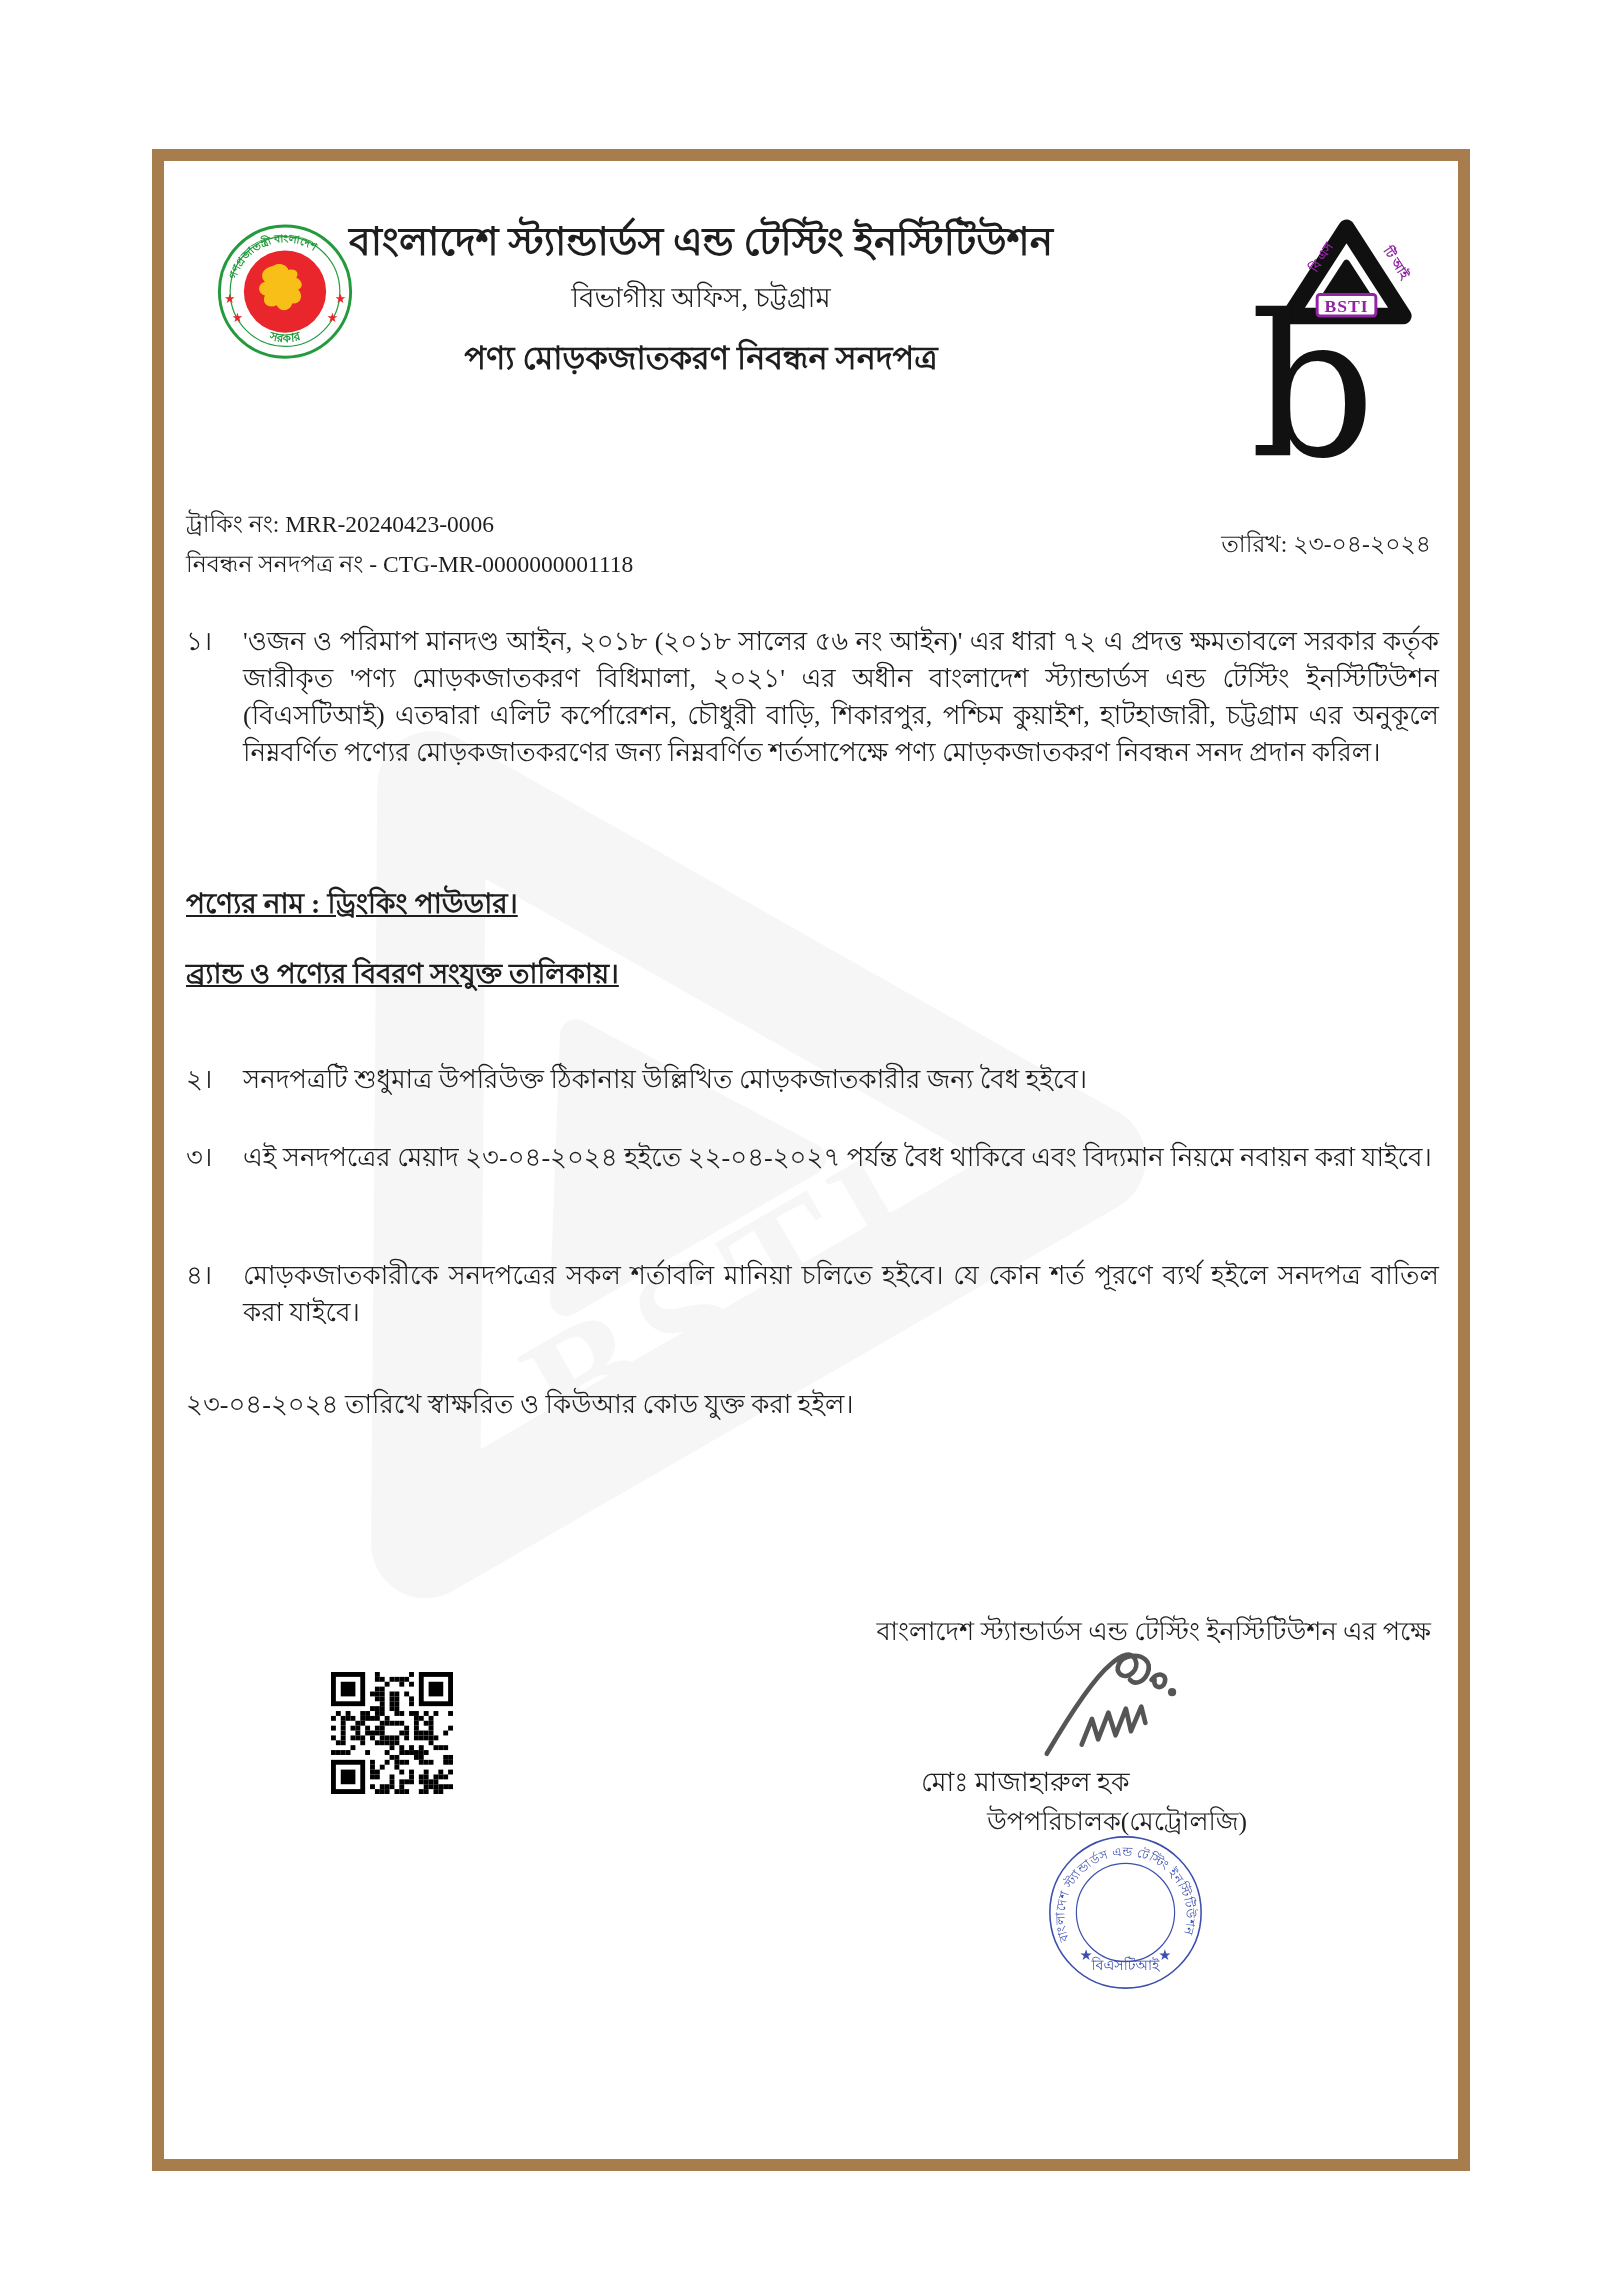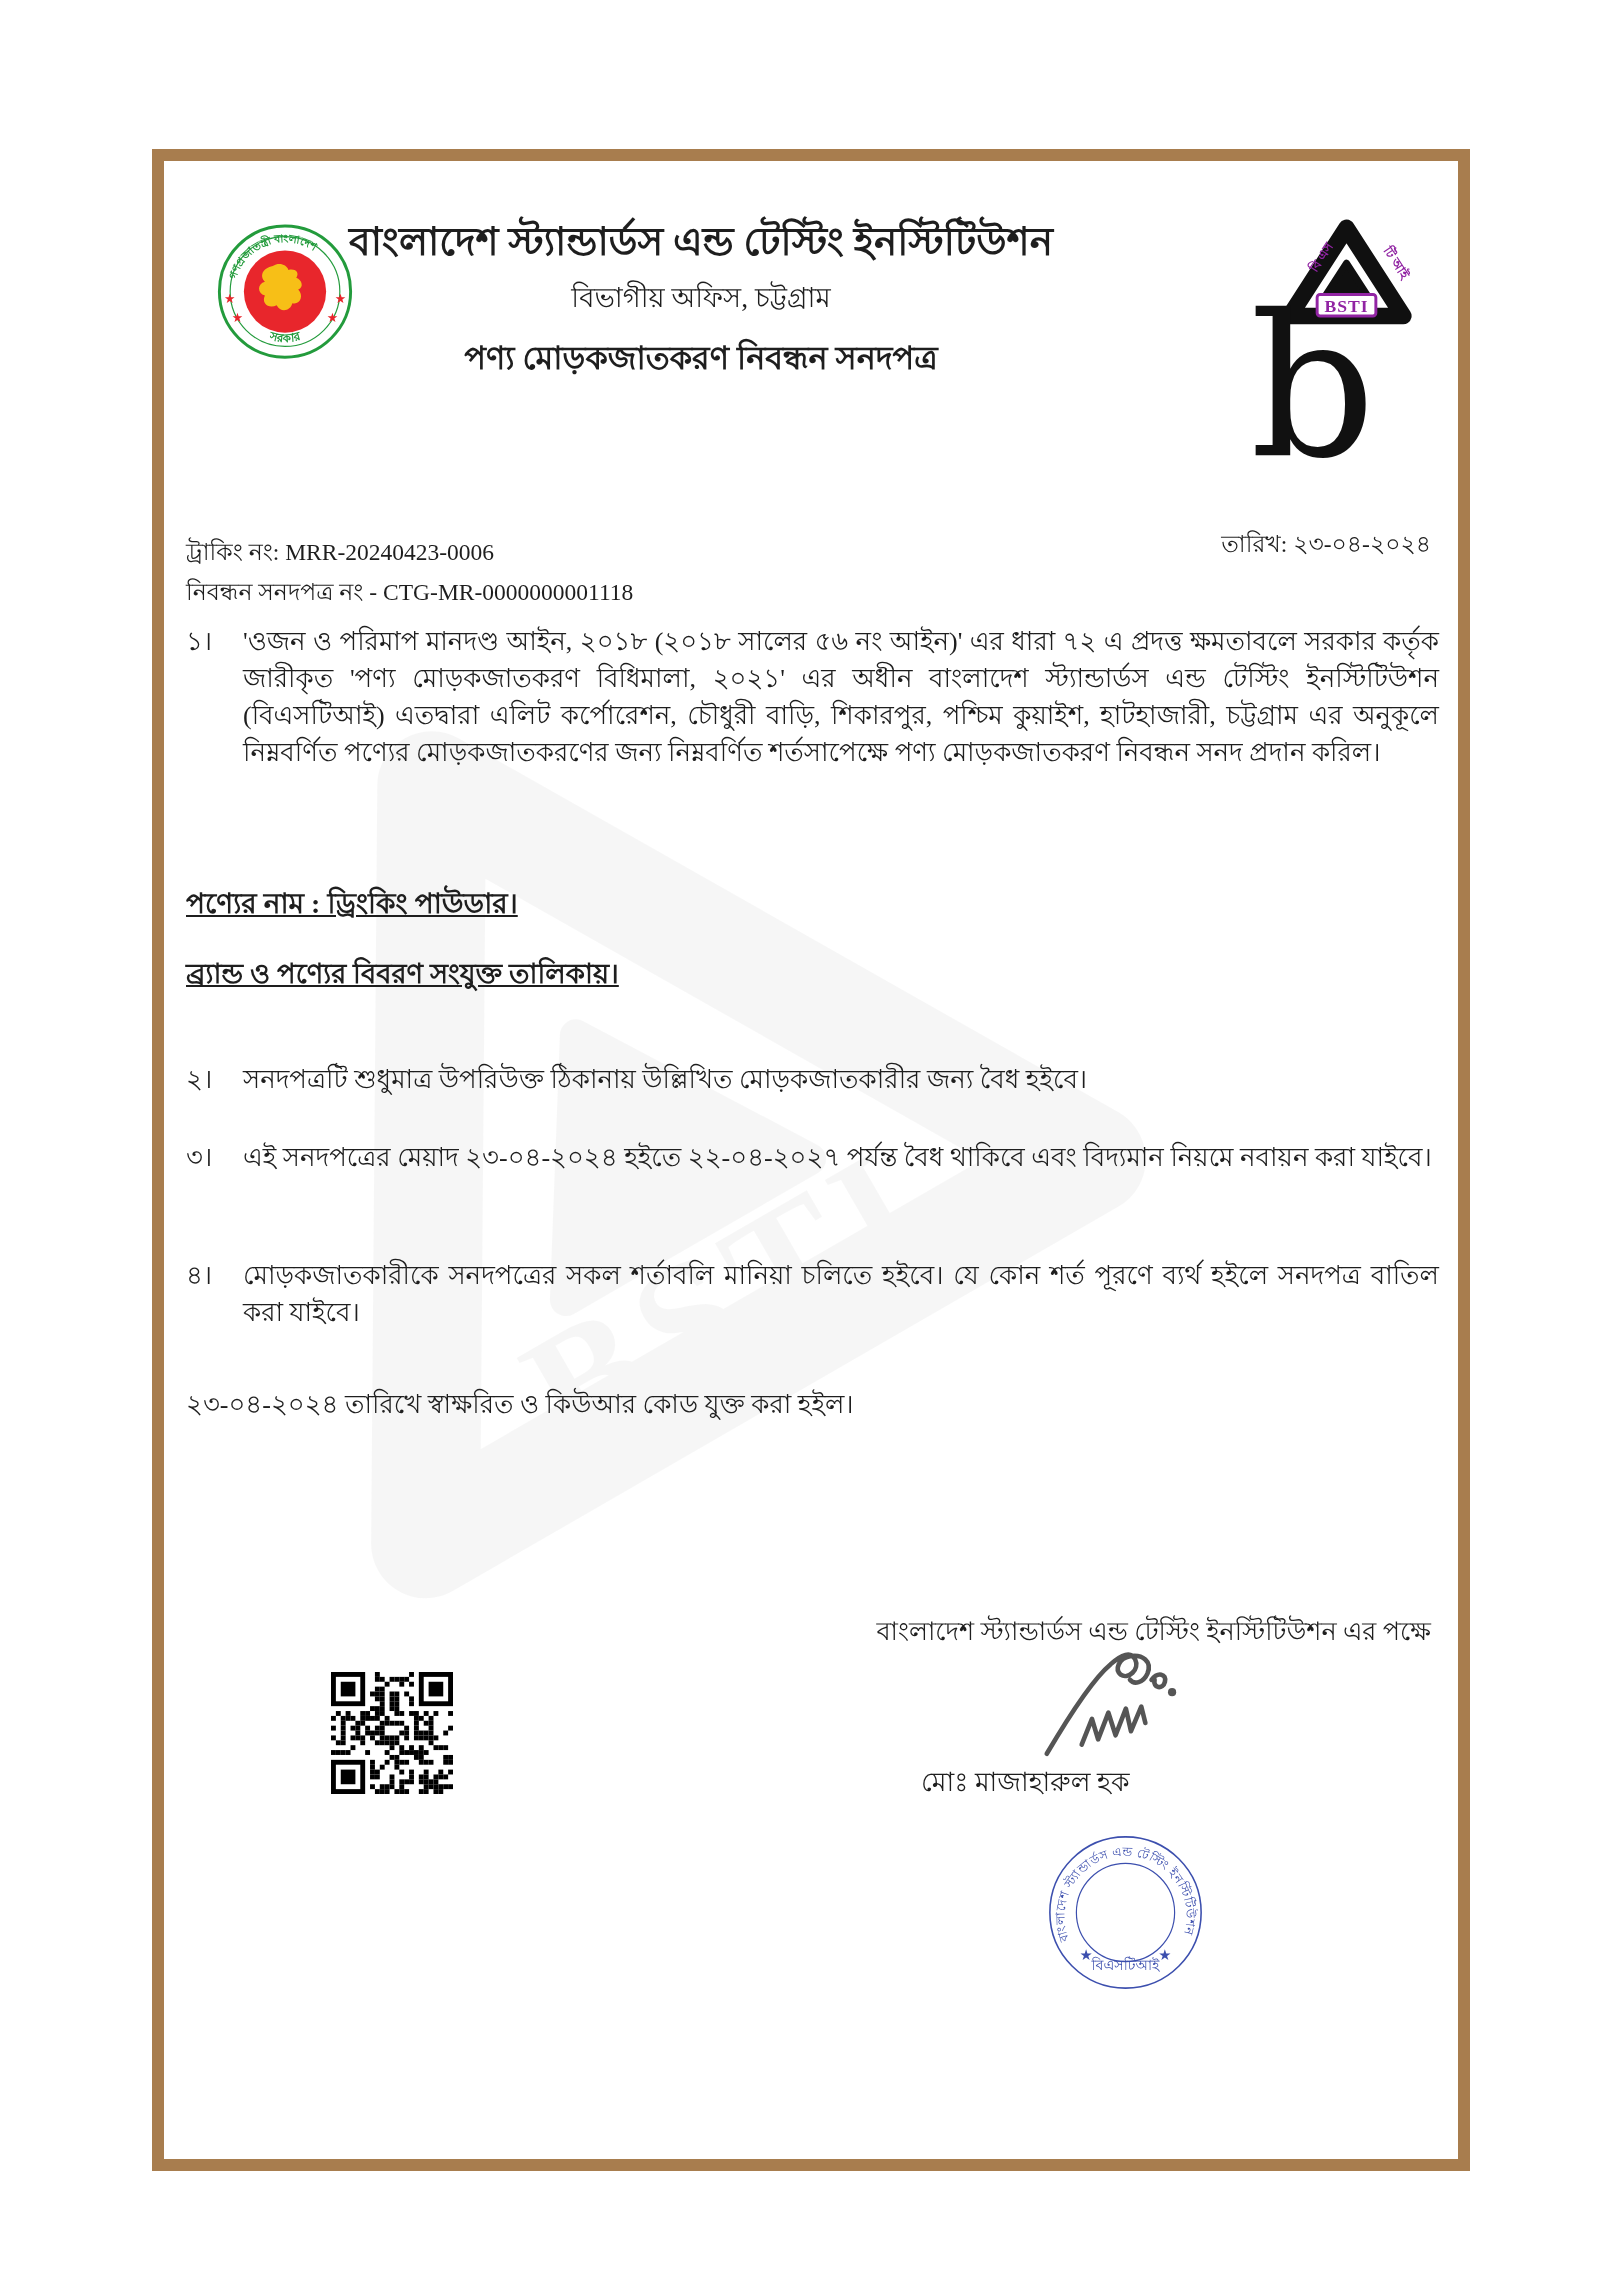--- a/index.html
+++ b/index.html
@@ -11,21 +11,21 @@
              opacity:0.065;transform:rotate(-30deg);}
   .header{position:absolute;left:167px;top:216px;width:1068px;text-align:center;}
   .org-name{font-size:39px;font-weight:700;line-height:51px;}
   .ministry{font-size:30px;font-weight:700;line-height:39px;margin-top:15.7px;}
   .office{font-size:27.4px;font-weight:400;line-height:39px;margin-top:11.8px;}
   .doc-title{font-size:32px;font-weight:700;line-height:43px;margin-top:19.6px;}
   .emblem{position:absolute;left:214px;top:223px;width:142px;height:142px;}
   .bsti-logo{position:absolute;left:1277px;top:212px;width:139px;height:118px;}
   .corner-letter{position:absolute;left:1250px;top:294px;font-size:196px;line-height:0.95;
                  font-family:"DejaVu Serif",serif;color:#111;}
-  .meta-left{position:absolute;left:186px;top:504px;font-size:23.5px;line-height:40px;margin-top:28px;}
+  .meta-left{position:absolute;left:186px;top:504px;font-size:23.5px;line-height:40px;}
   .meta-date{position:absolute;right:190px;top:526px;font-size:23.5px;}
   .clause{position:absolute;left:186px;width:1253px;font-size:26px;line-height:37px;display:flex;}
   .clause .num{width:57px;flex:none;}
   .clause .ctext{flex:1;text-align:justify;}
   .center-line{position:absolute;left:186px;width:1253px;text-align:left;font-weight:700;text-decoration:underline;}
   .product-name{top:882px;font-size:28px;}
   .brand-line{top:953px;font-size:27.4px;}
   .signed-note{position:absolute;left:186px;top:1384px;font-size:26px;}
   .on-behalf{position:absolute;right:190px;top:1612px;font-size:25.5px;text-align:right;}
   .sig-svg{position:absolute;left:1000px;top:1649px;width:225px;height:113px;}
@@ -344,20 +344,21 @@
   <svg class="sig-svg" viewBox="0 0 160 110">
     <g fill="none" stroke="#555" stroke-width="4.5" stroke-linecap="round" stroke-linejoin="round">
       <path d="M16 102 C36 68 60 30 78 15 C89 5 98 2 102 10 C107 20 95 30 88 25 C82 20 86 9 97 7 C109 5 119 12 114 24 C110 33 101 35 97 30"></path>
       <path d="M50 93 L60 68 L66 88 L76 62 L83 84 L93 58 L98 80 L108 56 L112 72"></path>
       <path d="M118 30 C124 22 133 24 131 32 C129 40 119 38 121 30"></path>
     </g>
     <circle cx="138" cy="42" r="4" fill="#555"></circle>
   </svg>
 
   <div class="sig-name">মোঃ মাজাহারুল হক</div>
+  <div class="sig-desig">উপপরিচালক(মেট্রোলজি)</div>
 
   <svg class="stamp" viewBox="0 0 170 170">
     <circle cx="85" cy="85" r="77" fill="none" stroke="#3c4fae" stroke-width="1.6"></circle>
     <circle cx="85" cy="85" r="50" fill="none" stroke="#3c4fae" stroke-width="1.2"></circle>
     <path id="stampArc" d="M30 118 A62 62 0 1 1 140 118" fill="none"></path>
     <text font-size="12.5" fill="#3c4fae" letter-spacing="0.5">
       <textPath href="#stampArc" startOffset="2%">বাংলাদেশ স্ট্যান্ডার্ডস এন্ড টেস্টিং ইনস্টিটিউশন</textPath>
     </text>
     <text x="45" y="133" font-size="15" fill="#3c4fae" text-anchor="middle">★</text>
     <text x="125" y="133" font-size="15" fill="#3c4fae" text-anchor="middle">★</text>

